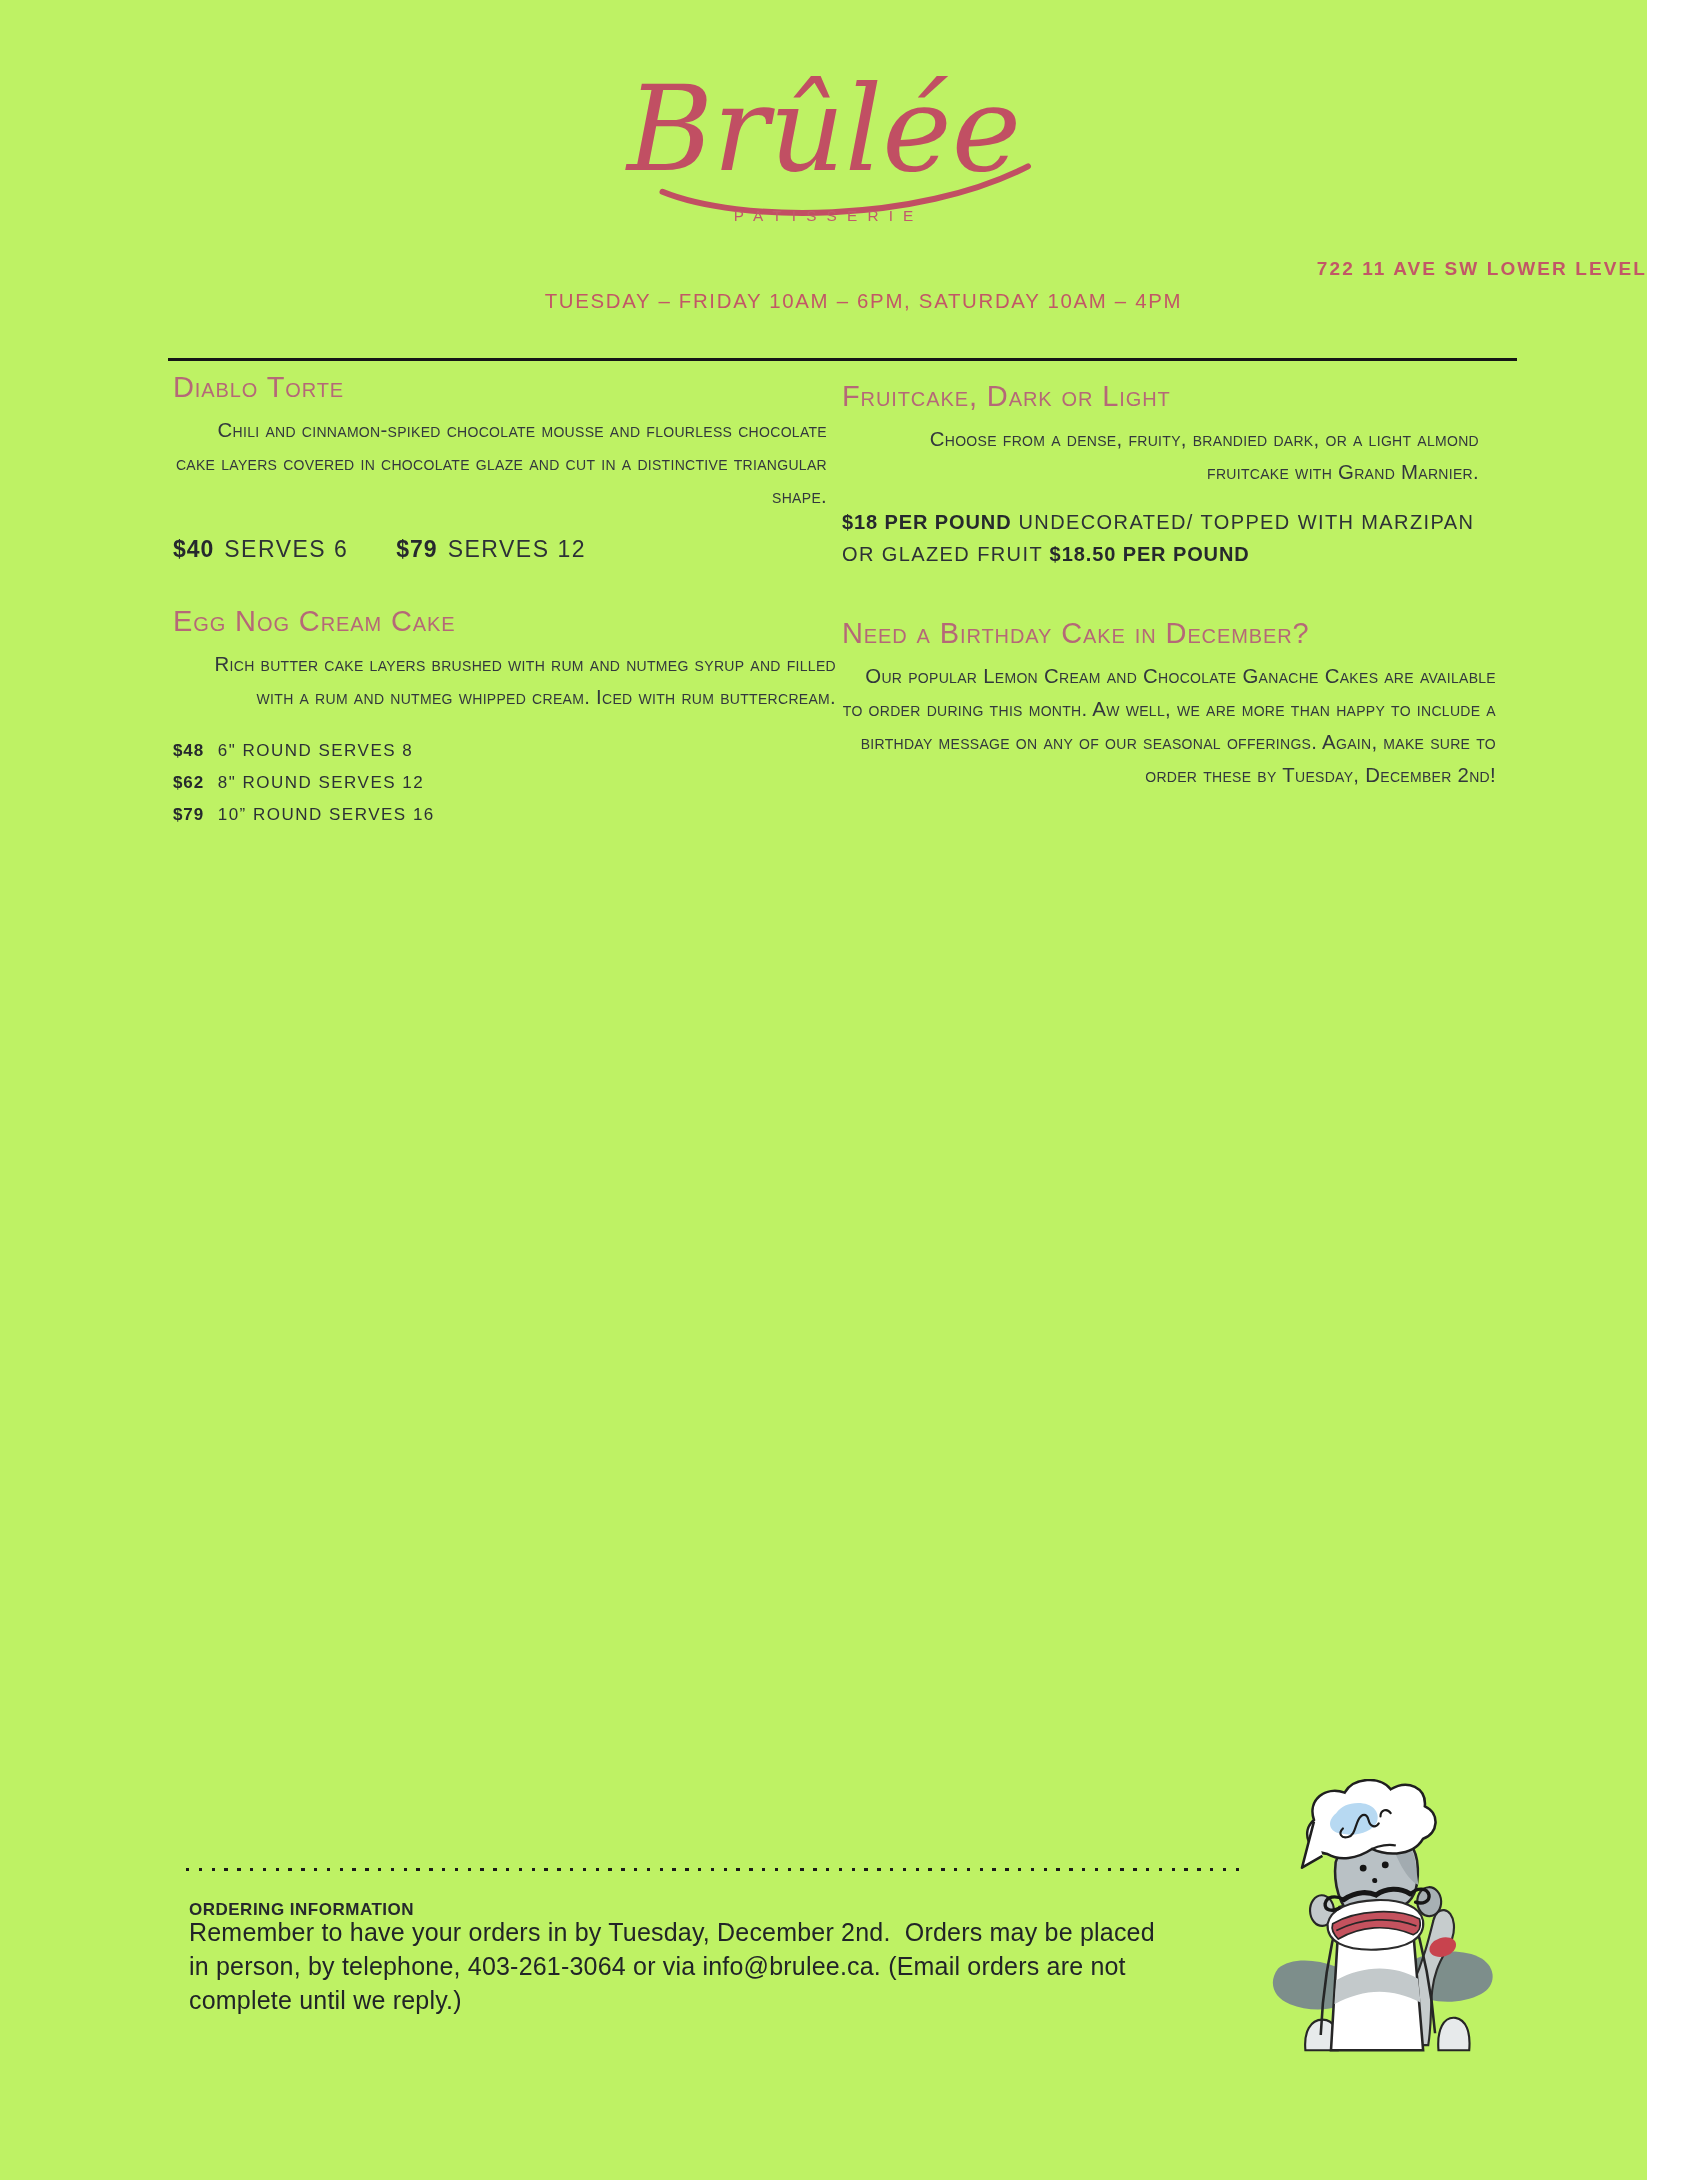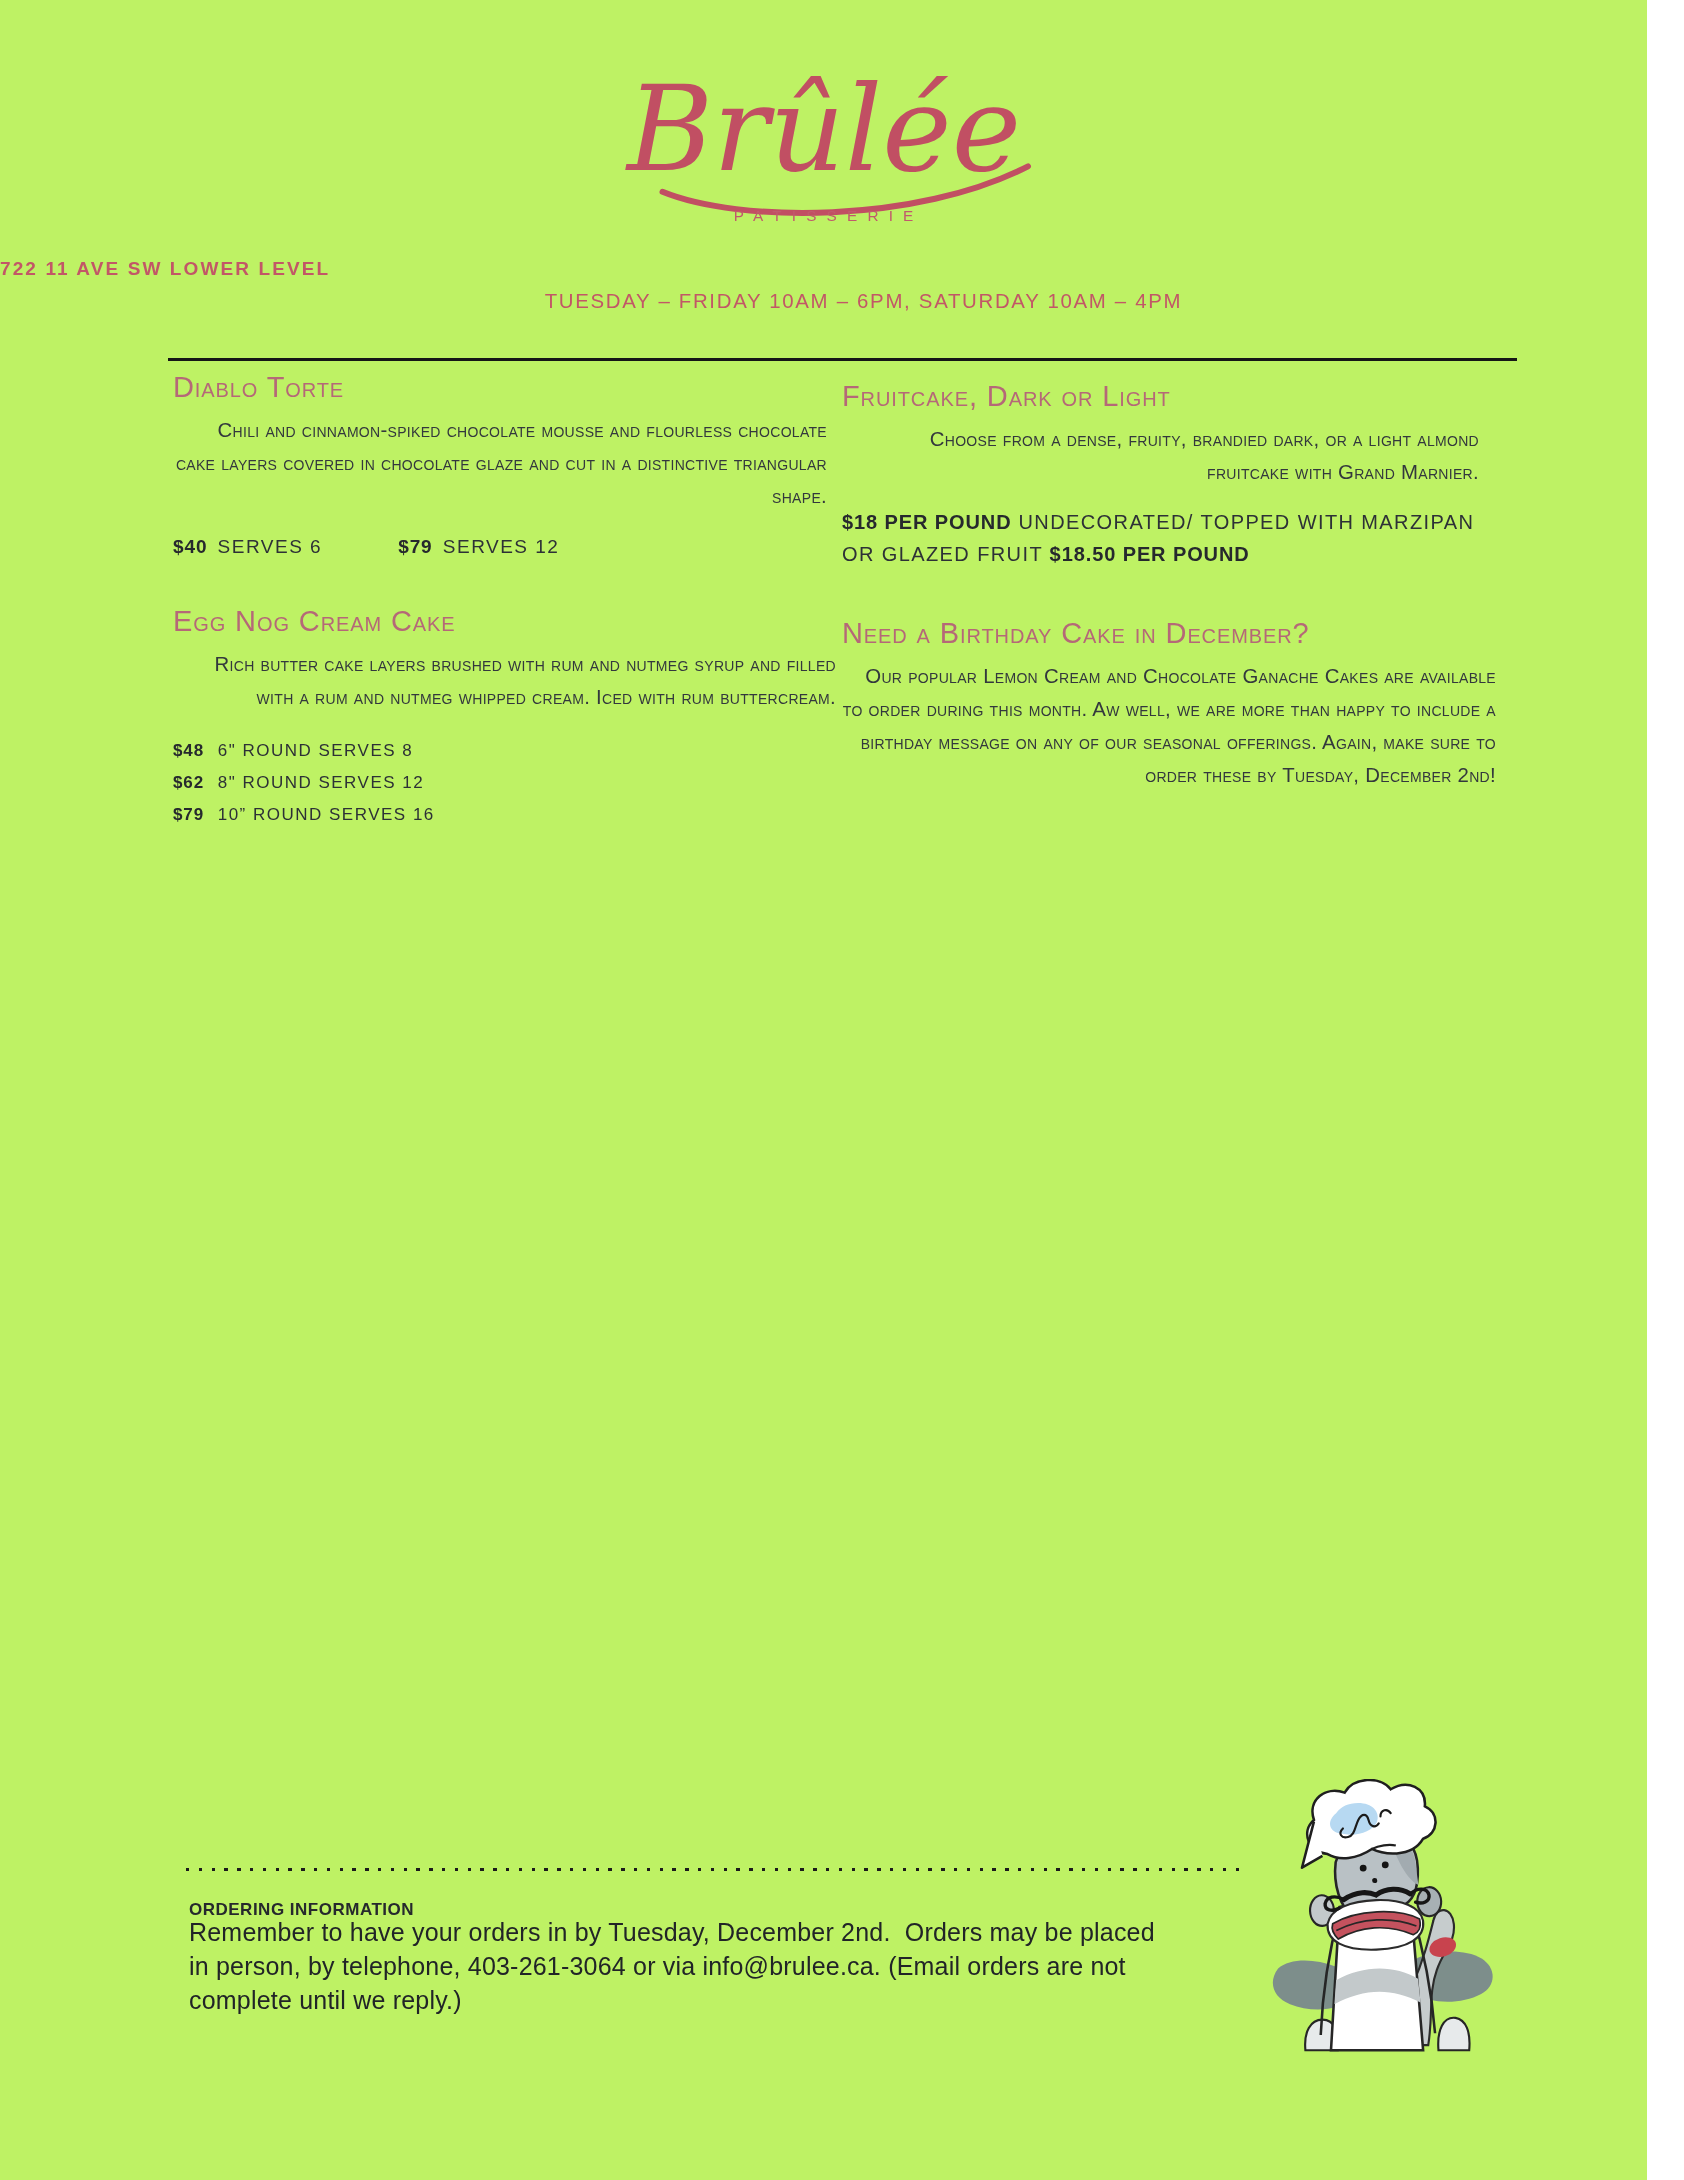--- a/index.html
+++ b/index.html
@@ -24,21 +24,21 @@
     fill:#c14f63;
   }
   .logo-sub{
     position:absolute; top:207px; left:0; width:100%;
     text-align:center;
     font-size:15.3px; letter-spacing:10.2px; text-indent:10.2px;
     color:#c15a6c; font-weight:400;
   }
   .address{
     position:absolute; top:258px; left:0; width:100%;
-    text-align:left;
+    text-align:right;
     font-size:19px; font-weight:700; letter-spacing:2.1px;
     color:#c25767;
   }
   .hours{
     position:absolute; top:290px; left:0; width:100%;
     text-align:center;
     font-size:20.4px; font-weight:400; letter-spacing:1.7px;
     color:#c25767;
     padding-left:40px;
   }
@@ -66,22 +66,22 @@
     margin:0;
     font-size:20.4px; font-weight:400;
     font-variant:small-caps;
     letter-spacing:0.3px;
     color:#33383d;
     line-height:33px;
     text-align:right;
   }
   .price-row{
     margin-top:23px;
-    display:flex; gap:76px;
-    font-size:19px; color:#2d3136; letter-spacing:1.5px;
+    display:flex; gap:48px;
+    font-size:23px; color:#2d3136; letter-spacing:1.5px;
   }
   .price-pair .amount{margin-right:10.2px;}
   .amount{font-weight:700; letter-spacing:0.9px; color:#26292d;}
   .price-lines{margin-top:20.4px; font-size:17px; color:#2d3136; letter-spacing:1.5px;}
   .price-line{line-height:32px;}
   .price-line .amount{margin-right:13.6px;margin-top:27px;}
   .price-inline{
     margin:17px 0 0 0;
     font-size:20px; color:#2d3136; letter-spacing:1.4px;
     line-height:32px;

